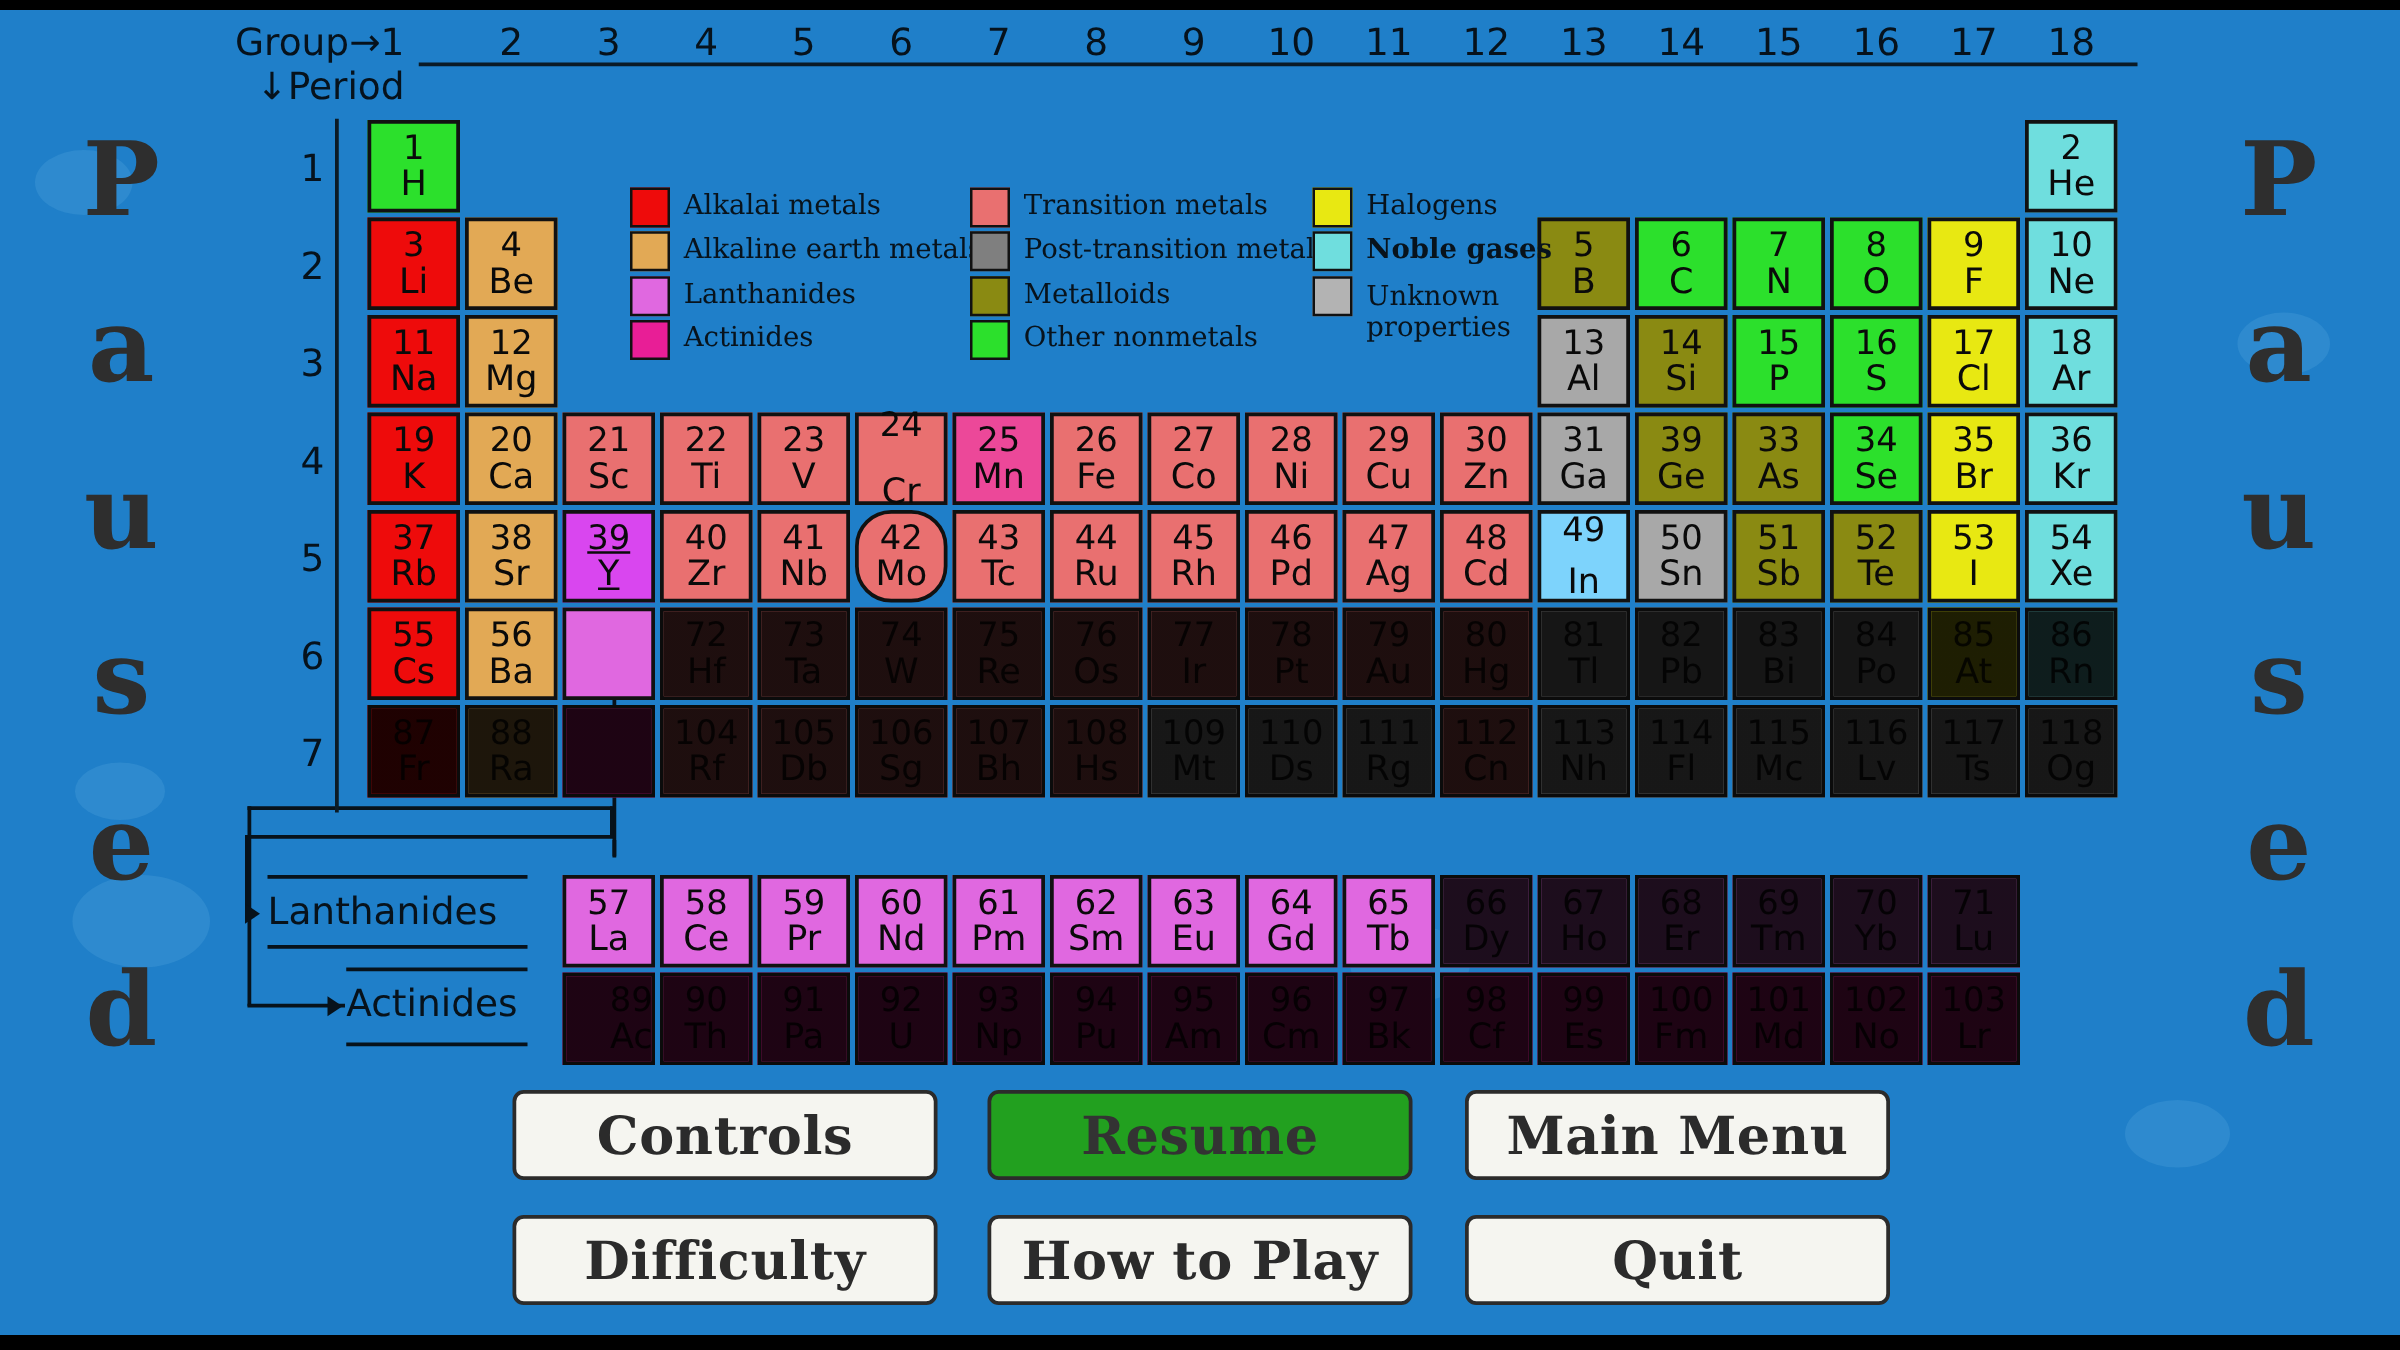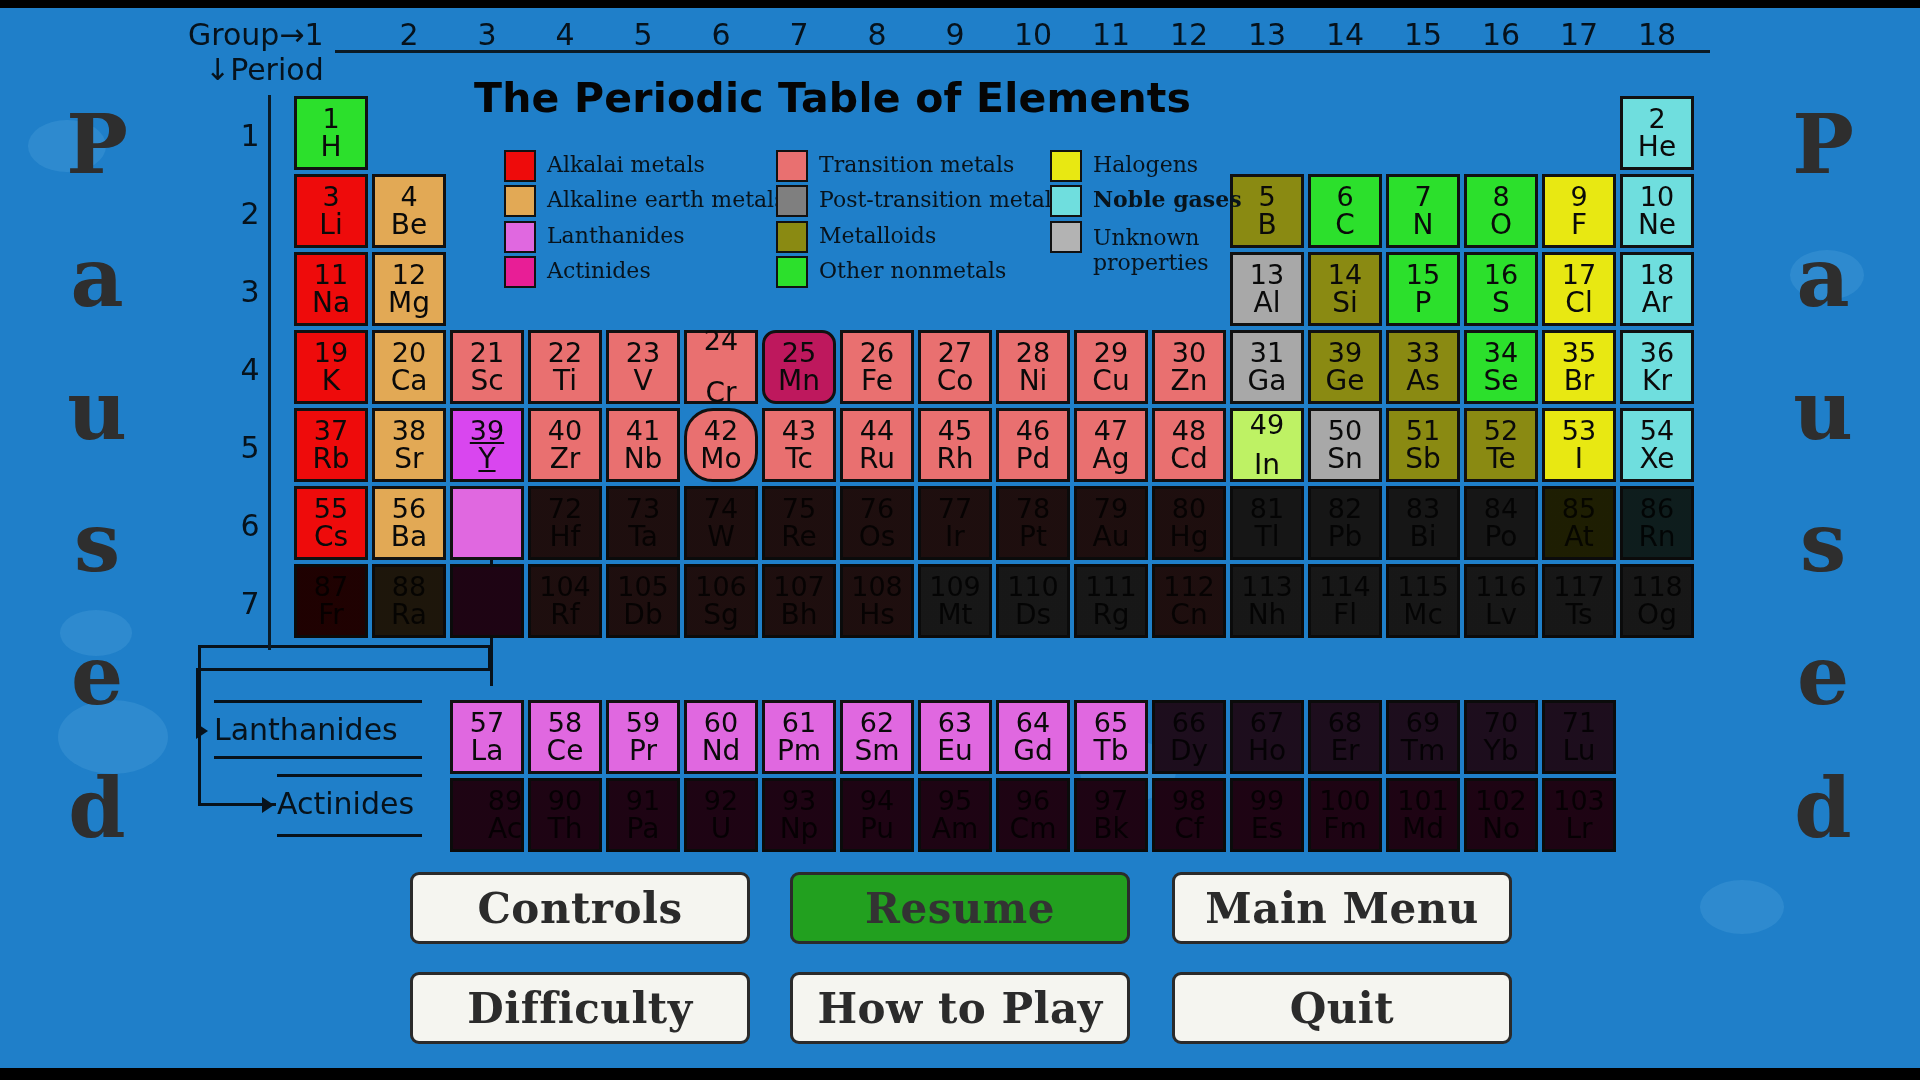--- a/index.html
+++ b/index.html
@@ -155,21 +155,20 @@
       <div class="groupnum" style="left: 1144px;">12</div>
       <div class="groupnum" style="left: 1222px;">13</div>
       <div class="groupnum" style="left: 1300px;">14</div>
       <div class="groupnum" style="left: 1378px;">15</div>
       <div class="groupnum" style="left: 1456px;">16</div>
       <div class="groupnum" style="left: 1534px;">17</div>
       <div class="groupnum" style="left: 1612px;">18</div>
     </div>
   <div id="periodLabel">↓Period</div>
 
-  <div id="title">The Periodic Table of Elements</div>
 
   <div id="legend">
       <div class="leg-item" style="left: 504px; top: 150px;">
         <div class="leg-sw" style="background: rgb(238, 11, 11);"></div>
         <div class="leg-tx">Alkalai metals</div>
       </div>
       <div class="leg-item" style="left: 504px; top: 185px;">
         <div class="leg-sw" style="background: rgb(226, 169, 85);"></div>
         <div class="leg-tx">Alkaline earth metals</div>
       </div>
@@ -301,21 +300,21 @@
         <div class="sym">Ti</div>
       </div>
       <div class="el" style="left: 606px; top: 330px; background: rgb(233, 112, 112);">
         <div class="num">23</div>
         <div class="sym">V</div>
       </div>
       <div class="el" style="left: 684px; top: 330px; background: rgb(233, 112, 112); gap: 24px;">
         <div class="num">24</div>
         <div class="sym">Cr</div>
       </div>
-      <div class="el" style="left: 762px; top: 330px; background: #be185d; border-radius: 14px;">
+      <div class="el" style="left: 762px; top: 330px; background: #ec4899;">
         <div class="num">25</div>
         <div class="sym">Mn</div>
       </div>
       <div class="el" style="left: 840px; top: 330px; background: rgb(233, 112, 112);">
         <div class="num">26</div>
         <div class="sym">Fe</div>
       </div>
       <div class="el" style="left: 918px; top: 330px; background: rgb(233, 112, 112);">
         <div class="num">27</div>
         <div class="sym">Co</div>
@@ -397,21 +396,21 @@
         <div class="sym">Pd</div>
       </div>
       <div class="el" style="left: 1074px; top: 408px; background: rgb(233, 112, 112);">
         <div class="num">47</div>
         <div class="sym">Ag</div>
       </div>
       <div class="el" style="left: 1152px; top: 408px; background: rgb(233, 112, 112);">
         <div class="num">48</div>
         <div class="sym">Cd</div>
       </div>
-      <div class="el" style="left: 1230px; top: 408px; background: #bef264; gap: 12px;">
+      <div class="el" style="left: 1230px; top: 408px; background: #7dd3fc; gap: 12px;">
         <div class="num">49</div>
         <div class="sym">In</div>
       </div>
       <div class="el" style="left: 1308px; top: 408px; background: rgb(168, 168, 168);">
         <div class="num">50</div>
         <div class="sym">Sn</div>
       </div>
       <div class="el" style="left: 1386px; top: 408px; background: rgb(138, 138, 18);">
         <div class="num">51</div>
         <div class="sym">Sb</div>

